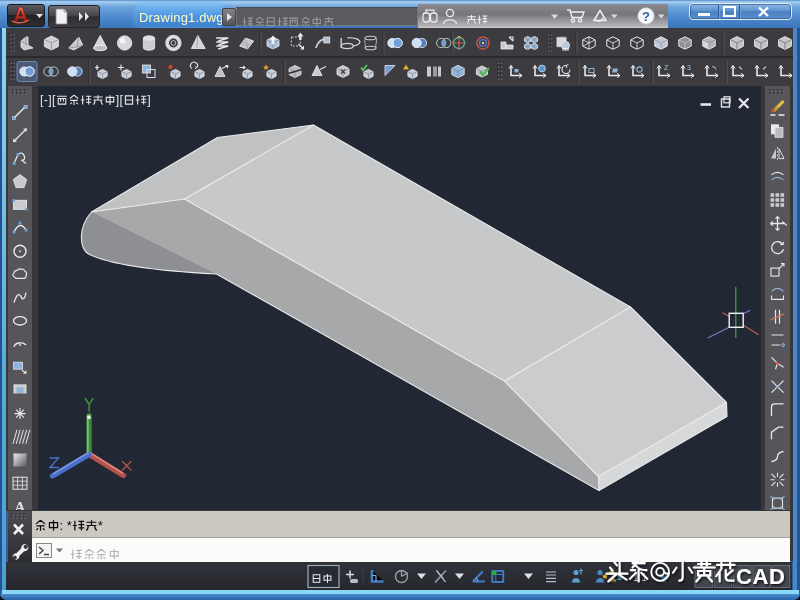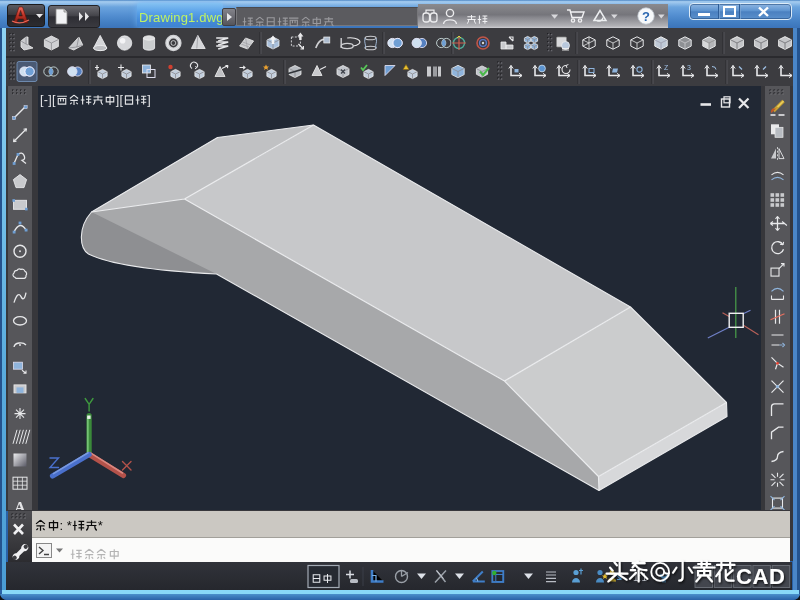--- a/index.html
+++ b/index.html
@@ -56,21 +56,21 @@
       <path d="M4.5,18 L10,2 L13.5,2 L19,18 L15.5,18 L14.2,14 L9,14 L7.8,18 Z M9.9,11 L13.3,11 L11.6,5.5 Z" fill="url(#ag)" stroke="#601008" stroke-width="0.6"></path>
       <path d="M3,16 Q11,20 20,15" stroke="#e86858" stroke-width="1.2" fill="none"></path>
       <path d="M27,9 l3.5,4 3.5,-4 Z" fill="#e8e8ea"></path>
     </svg>
     <div class="abs" style="left:48px;top:5px;width:52px;height:23px;border-radius:3px;background:linear-gradient(#6a6a70,#45454b 45%,#2e2e34 52%,#3a3a40);border:1px solid #222226;box-sizing:border-box"></div>
     <svg class="abs" style="left:48px;top:5px" width="52" height="23" viewBox="0 0 52 23">
       <path d="M8,4 L16,4 L19,7 L19,19 L8,19 Z" fill="#f2f3f5" stroke="#888" stroke-width="0.8"></path>
       <path d="M16,4 L16,7 L19,7" fill="#cfd0d3" stroke="#888" stroke-width="0.8"></path>
       <path d="M31,7 l4,4.5 -4,4.5 Z M37,7 l4,4.5 -4,4.5 Z" fill="#e4e4e6"></path>
     </svg>
-    <div class="abs" style="left:139px;top:9.5px;font-size:13px;color:#bef264;letter-spacing:0.2px">Drawing1.dwg</div>
+    <div class="abs" style="left:139px;top:9.5px;font-size:13px;color:#fef9c3;letter-spacing:0.2px">Drawing1.dwg</div>
     <div class="abs" style="left:222px;top:8px;width:14px;height:18px;background:linear-gradient(#83838a,#55555c);border:1px solid #3f3f44;border-radius:2px;box-sizing:border-box"></div>
     <svg class="abs" style="left:222px;top:8px" width="14" height="18">
       <path d="M5,5 l5,4 -5,4 Z" fill="#e8e8ea"></path>
     </svg>
     <div class="abs" style="left:236px;top:7px;width:182px;height:19px;background:#5b5b5f;border:1px solid #77777b;border-top-color:#4a4a4e;box-sizing:border-box"></div>
     <div class="abs" style="left:242px;top:11px;color:#9a9a9e"><svg class="hz" style="width:11.5px;height:11.5px;">
         <use href="#h3"></use>
       </svg><svg class="hz" style="width:11.5px;height:11.5px;">
         <use href="#h5"></use>
       </svg><svg class="hz" style="width:11.5px;height:11.5px;">

